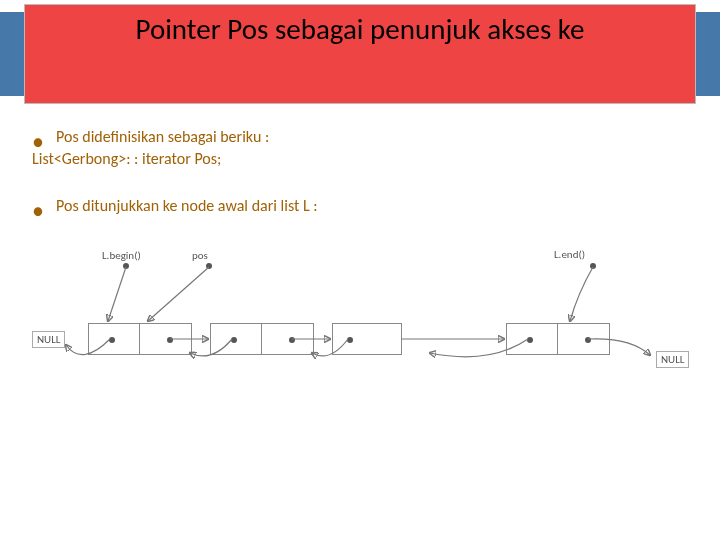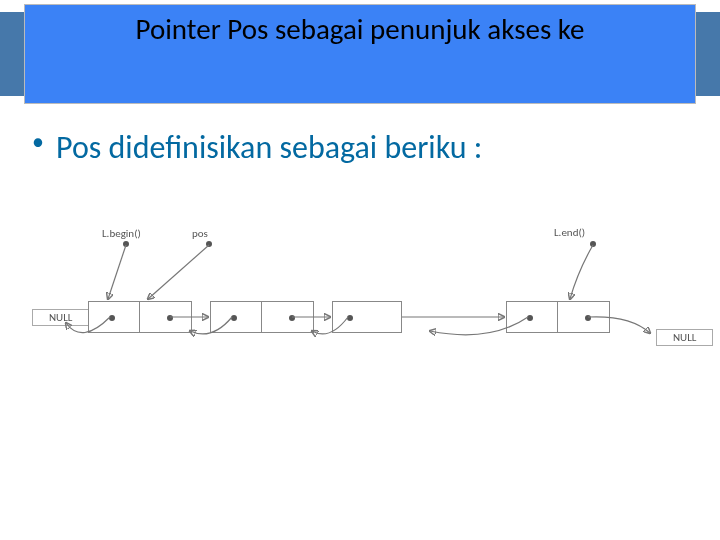--- a/index.html
+++ b/index.html
@@ -23,35 +23,35 @@
     width: 720px;
     height: 84px;
     background: #4678aa;
   }
   .title-box {
     position: absolute;
     left: 24px;
     top: 4px;
     width: 672px;
     height: 100px;
-    background: #3b82f6;
+    background: #ef4444;
     border: 1px solid #bbb;
     box-sizing: border-box;
     text-align: center;
     color: #000;
   }
   .title-box .line {
     font-size: 29px;
     line-height: 1.25;
   }
   .title-box .line:first-child { margin-top: 6px; }
   .content {
     padding: 18px 32px 0 32px;
-    font-size: 32px;
-    color: #0369a1;
+    font-size: 16px;
+    color: #a16207;
     line-height: 1.35;
   }
   .bullet {
     padding-left: 24px;
     position: relative;
   }
   .bullet::before {
     content: "•";
     position: absolute;
     left: 0;
@@ -89,21 +89,21 @@
     position: absolute;
     top: 0; height: 100%;
     border-right: 1px solid #888;
     box-sizing: border-box;
   }
   .null {
     position: absolute;
     font-size: 11px;
     color: #555;
     border: 1px solid #aaa;
-    padding: 1px 16px;
+    padding: 1px 4px;
     background: #fff;
   }
   svg.arrows {
     position: absolute;
     left: 0; top: 0;
     width: 660px; height: 140px;
     pointer-events: none;
   }
   svg.arrows path, svg.arrows line {
     stroke: #777;
@@ -116,21 +116,23 @@
 
 <div class="title-wrap">
   <div class="title-band"></div>
   <div class="title-box">
     <div class="line">Pointer Pos sebagai penunjuk akses ke</div>
   </div>
 </div>
 
 <div class="content">
   <div class="bullet">Pos didefinisikan sebagai beriku :</div>
+  <div class="plain">List&lt;Gerbong&gt;: : iterator Pos;</div>
   <div class="gap"></div>
+  <div class="bullet">Pos ditunjukkan ke node awal dari list L :</div>
 </div>
 
 <div class="diagram">
 
   <span class="lbl" style="left:72px; top:4px;">L.begin()</span>
   <span class="lbl" style="left:162px; top:4px;">pos</span>
   <span class="lbl" style="left:524px; top:3px;">L.end()</span>
 
   <span class="dot" style="left:93px; top:18px;"></span>
   <span class="dot" style="left:176px; top:18px;"></span>

